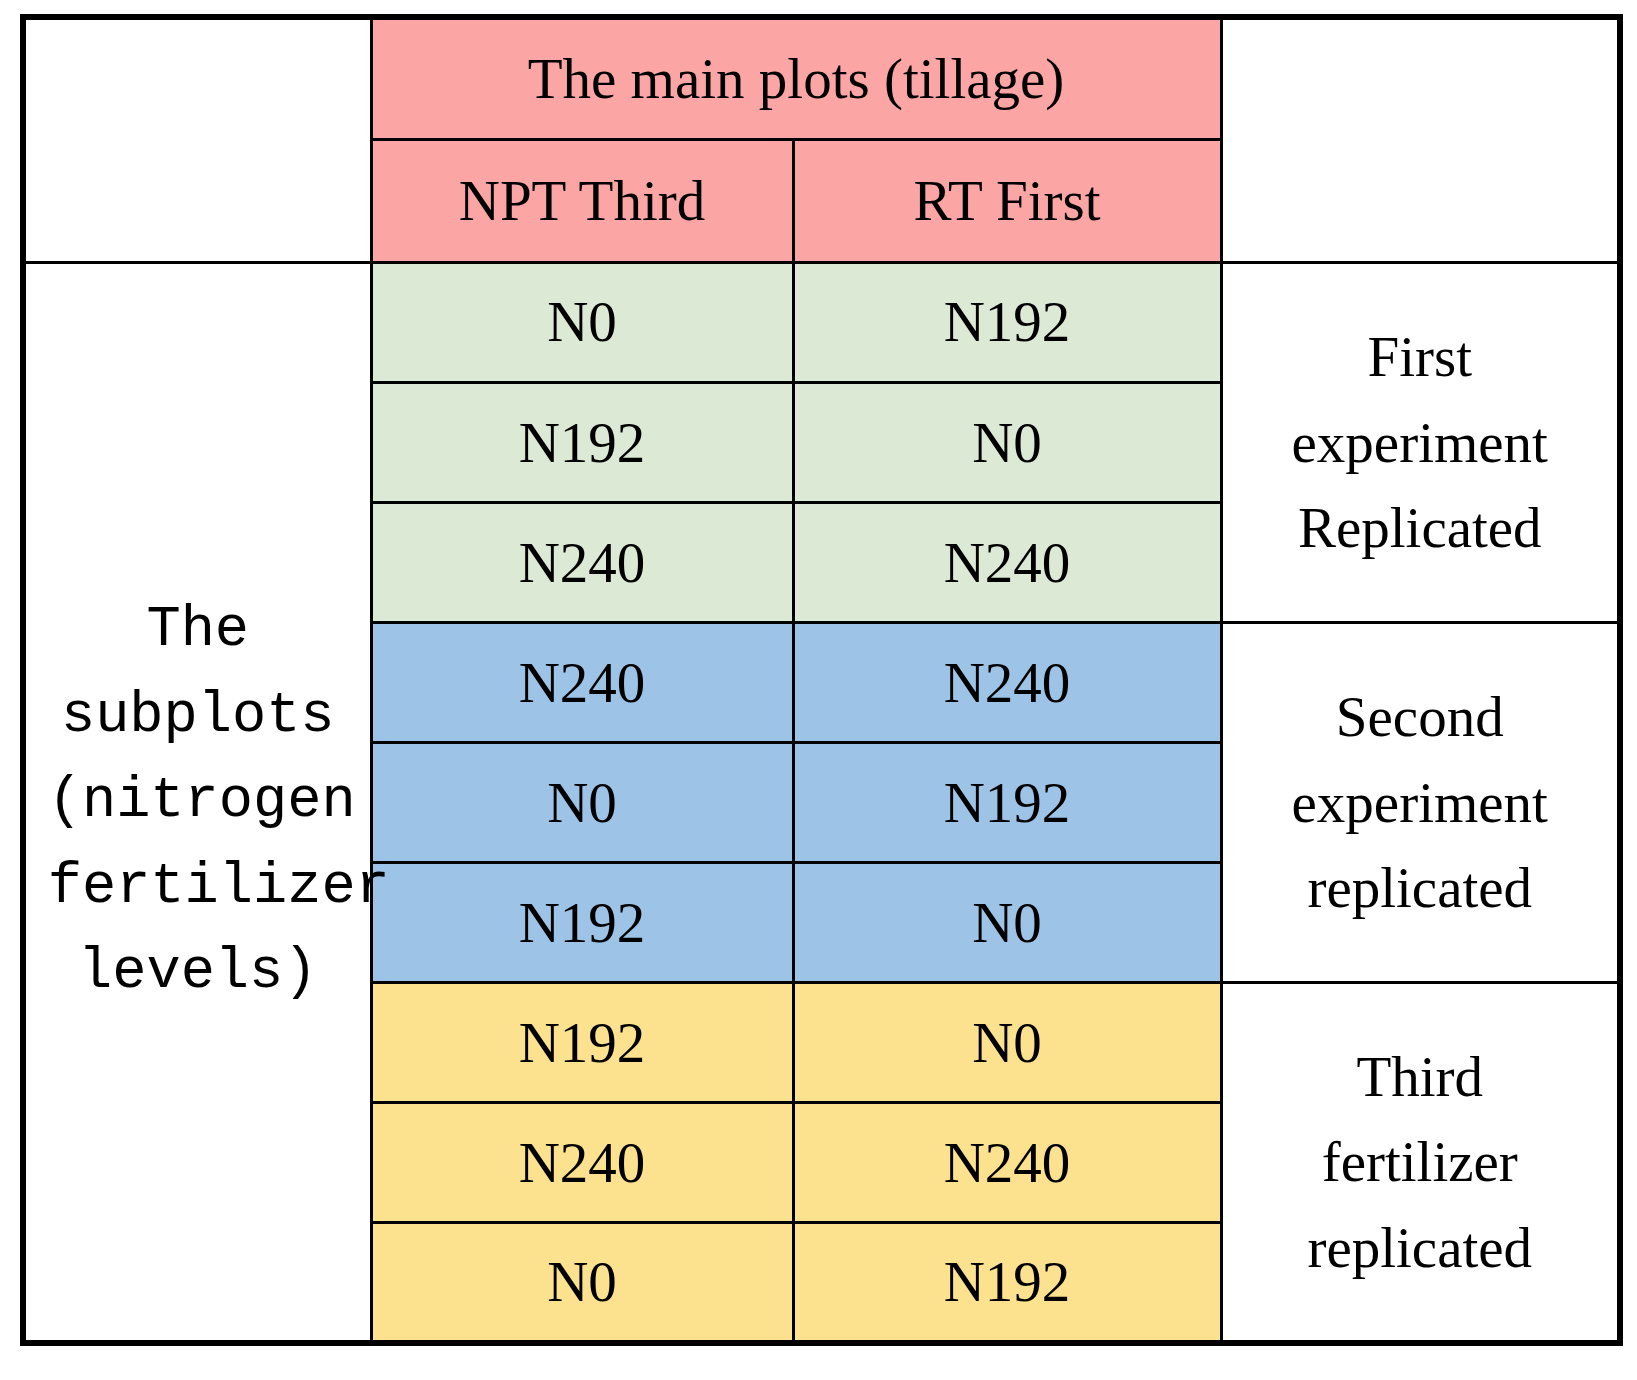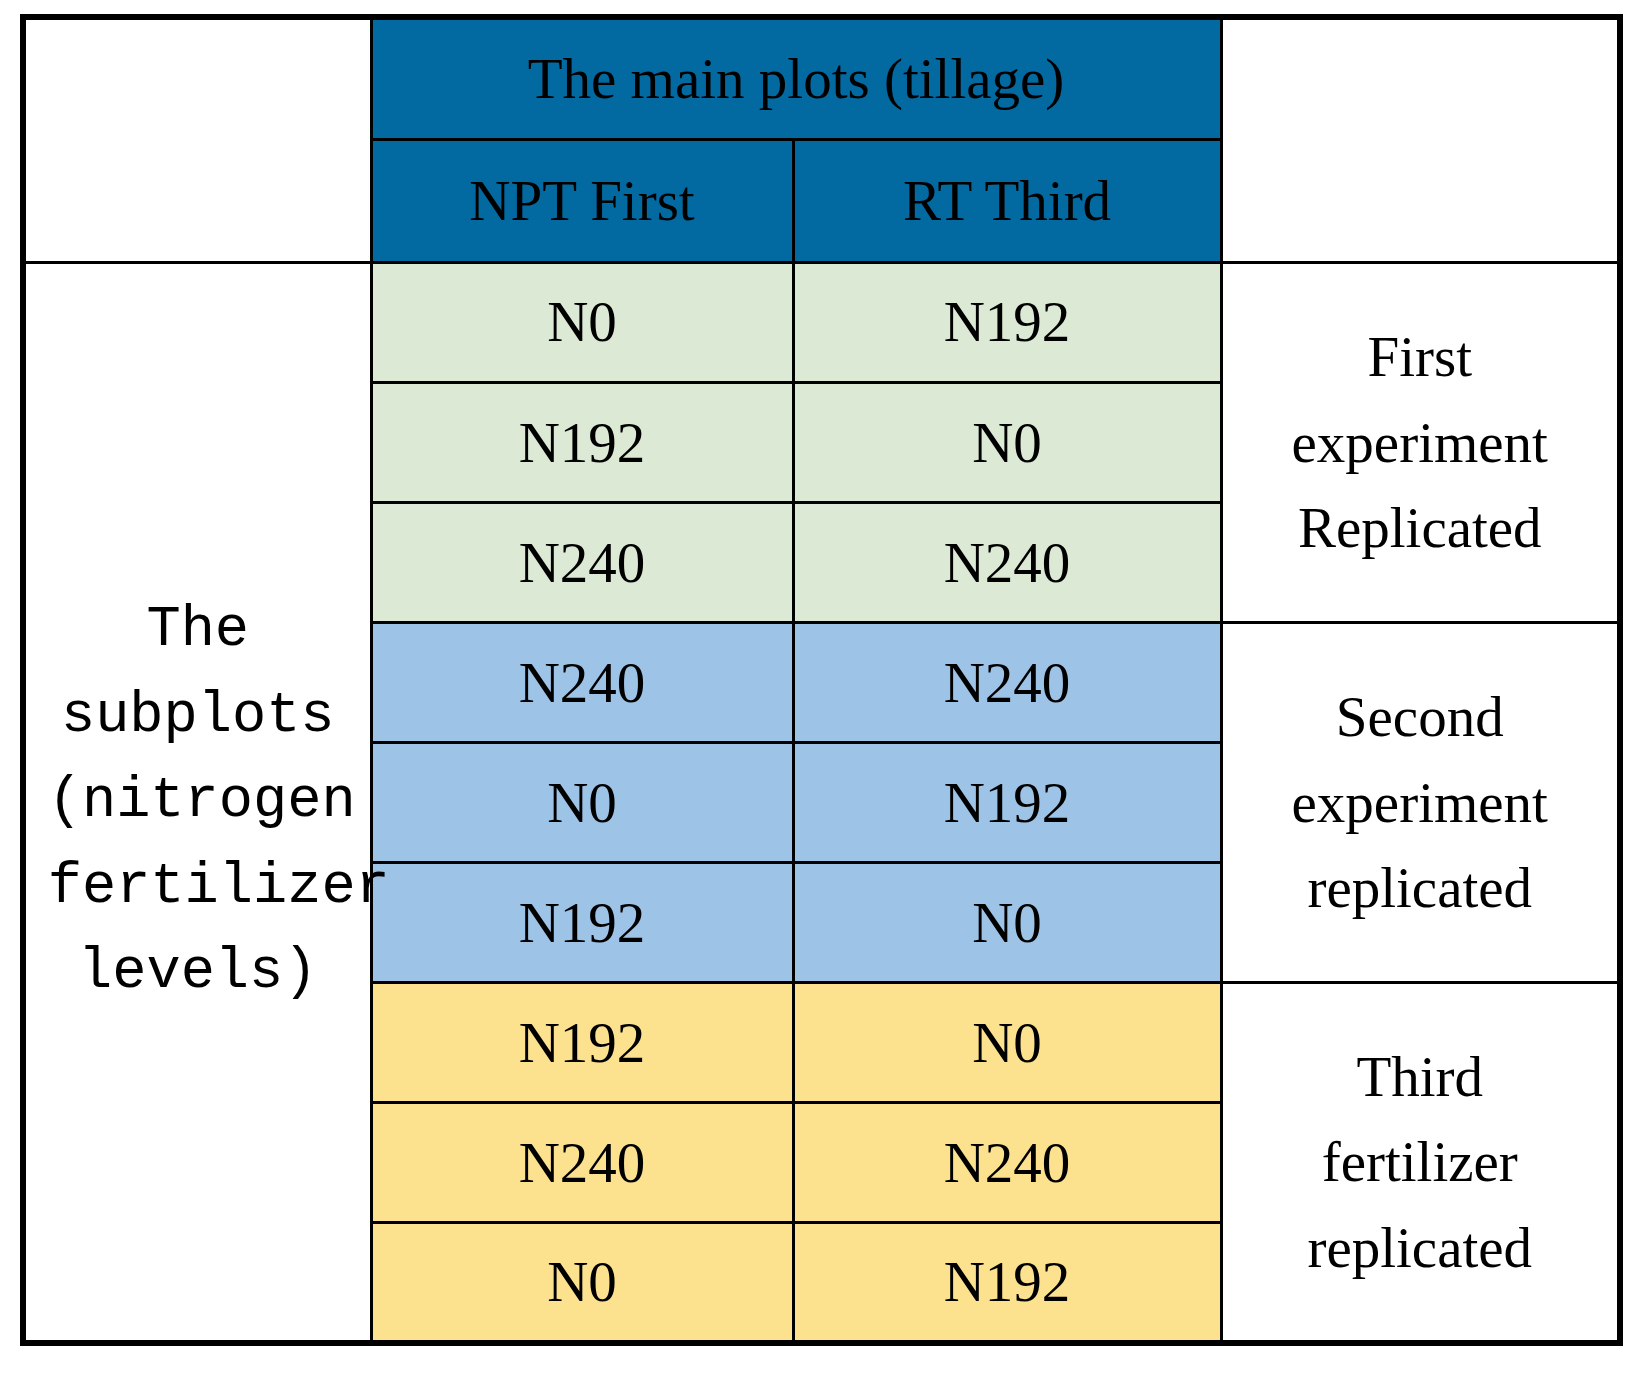--- a/index.html
+++ b/index.html
@@ -38,21 +38,21 @@
     border: 6px solid #000000;
   }
   
   td.vsep-r { border-right-width: 4px; }
   
   td.hdr-bottom { border-bottom-width: 6px; }
   
   td.sec-bottom { border-bottom-width: 4px; }
 
   td.blank { background: #ffffff; margin-left: 32px; }
-  td.header-cell { background: #0369a1; }
+  td.header-cell { background: #fca5a5; }
 
   .inner-narrow {      
     width: 300px;
     margin: 0 auto;
     font-family: Liberation Mono, monospace;
   }
   .inner-right {       
     width: 330px;
     margin: 0 auto;
   }
@@ -73,24 +73,24 @@
         <tr style="height:122px">
       <td class="blank vsep-r hdr-bottom" rowspan="2"></td>
       <td class="header-cell" colspan="2">
         <span>The main plots (tillage)</span>
       </td>
       <td class="blank hdr-bottom" rowspan="2"></td>
     </tr>
 
     <tr style="height:123px">
       <td class="header-cell hdr-bottom vsep-r">
-        <span>NPT First</span>
+        <span>NPT Third</span>
       </td>
       <td class="header-cell hdr-bottom vsep-r">
-        <span>RT Third</span>
+        <span>RT First</span>
       </td>
     </tr>
 
     <tr style="height:120px">
       <td class="blank vsep-r" rowspan="9">
         <div class="inner-narrow">The subplots (nitrogen fertilizer levels)</div>
       </td>
       <td class="vsep-r" style="background-color: rgb(220, 233, 212);">N0</td>
       <td class="vsep-r" style="background-color: rgb(220, 233, 212);">N192</td>
       <td rowspan="3" class="blank sec-bottom">

